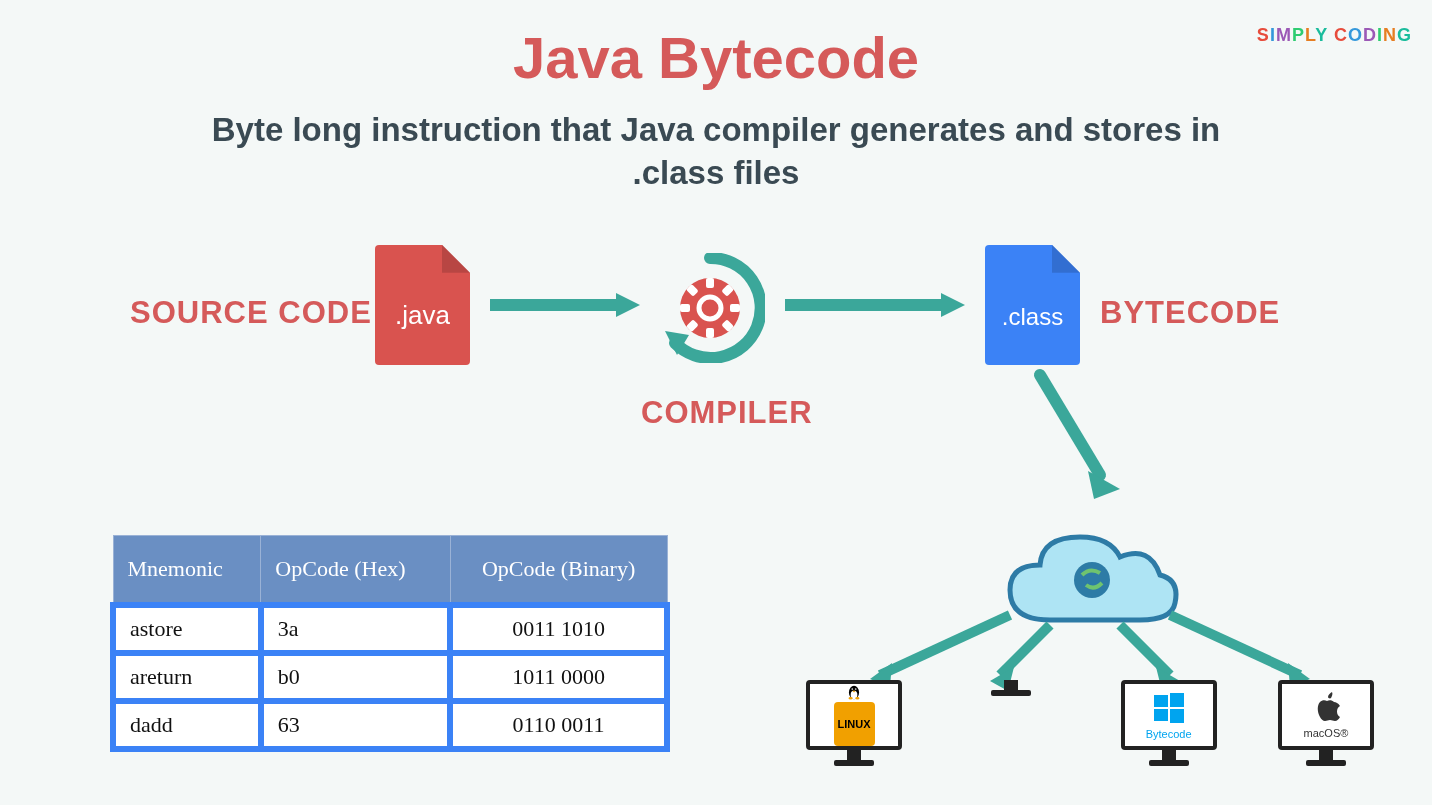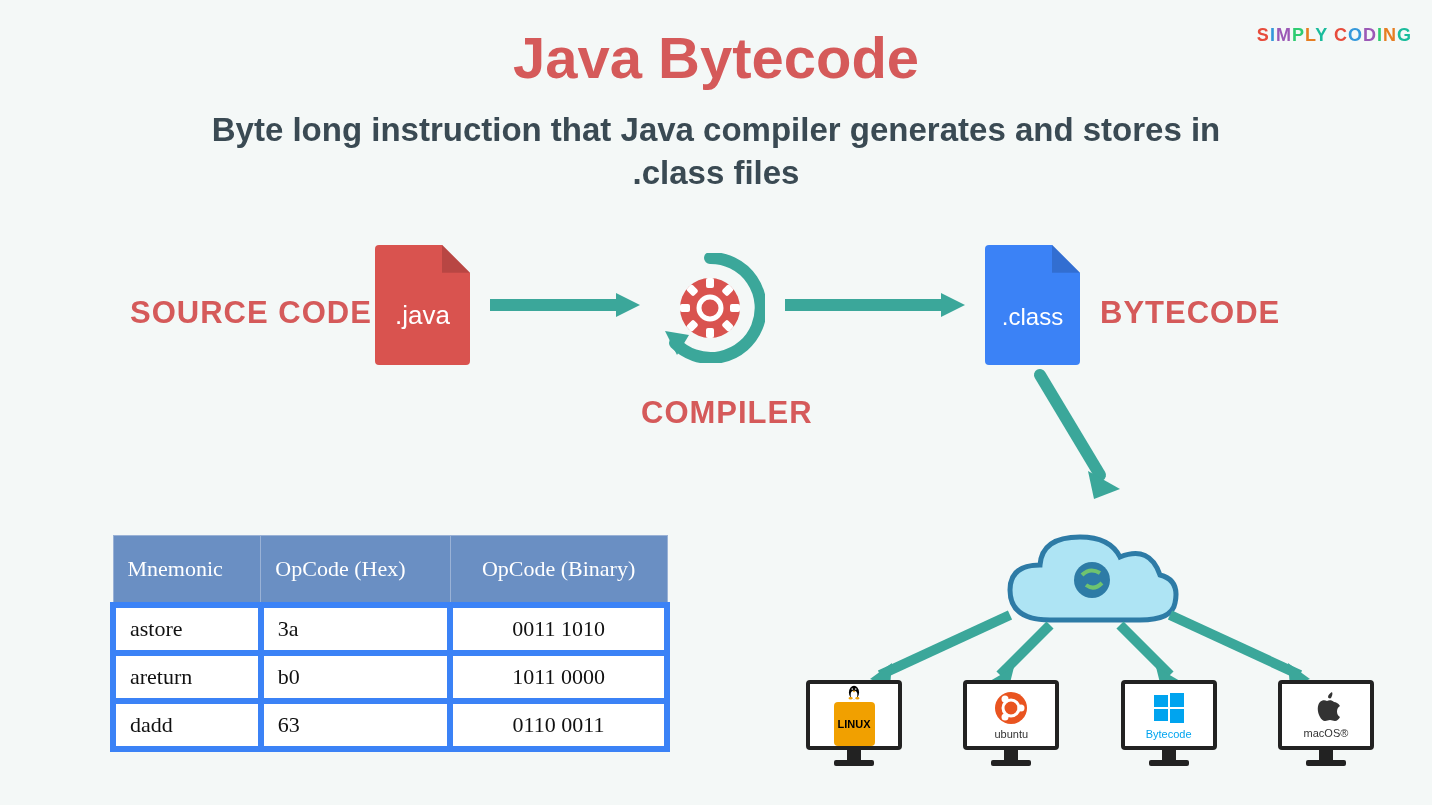--- a/index.html
+++ b/index.html
@@ -318,30 +318,20 @@
           <ellipse cx="10" cy="34" rx="5" ry="3" fill="#f1a000"></ellipse>
           <ellipse cx="26" cy="34" rx="5" ry="3" fill="#f1a000"></ellipse>
         </svg>
         <div class="os-label" style="background:#f1a000;color:#000;padding:16px 4px;border-radius:4px;font-weight:bold;">LINUX</div>
       </div>
       <div class="stand"></div>
         <div class="base"></div>
     </div>
 
     <div class="monitor">
-      <div class="screen">
-        <svg width="36" height="36" viewBox="0 0 36 36">
-          <circle cx="18" cy="18" r="16" fill="#e95420"></circle>
-          <circle cx="18" cy="18" r="8" fill="none" stroke="#fff" stroke-width="3"></circle>
-          <circle cx="28" cy="18" r="3.5" fill="#fff"></circle>
-          <circle cx="12" cy="9" r="3.5" fill="#fff"></circle>
-          <circle cx="12" cy="27" r="3.5" fill="#fff"></circle>
-        </svg>
-        <div class="os-label">ubuntu</div>
-      </div>
       <div class="stand"></div>
         <div class="base"></div>
     </div>
 
     <div class="monitor">
       <div class="screen">
         <svg width="36" height="36" viewBox="0 0 36 36">
           <rect x="3" y="5" width="14" height="12" fill="#00a4ef"></rect>
           <rect x="19" y="3" width="14" height="14" fill="#00a4ef"></rect>
           <rect x="3" y="19" width="14" height="12" fill="#00a4ef"></rect>

